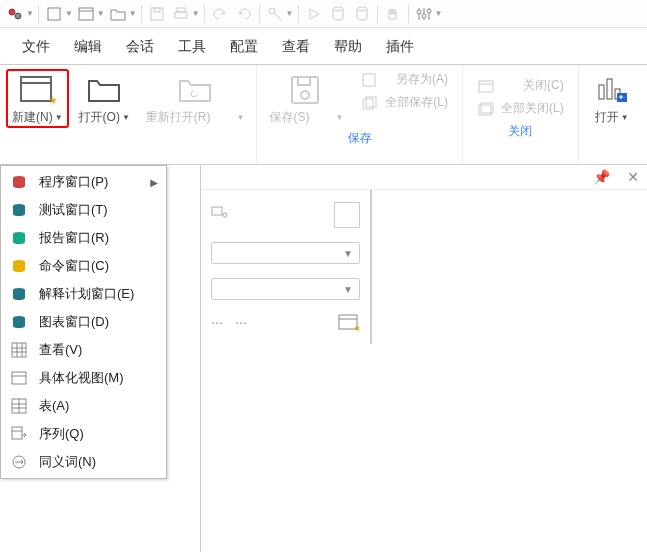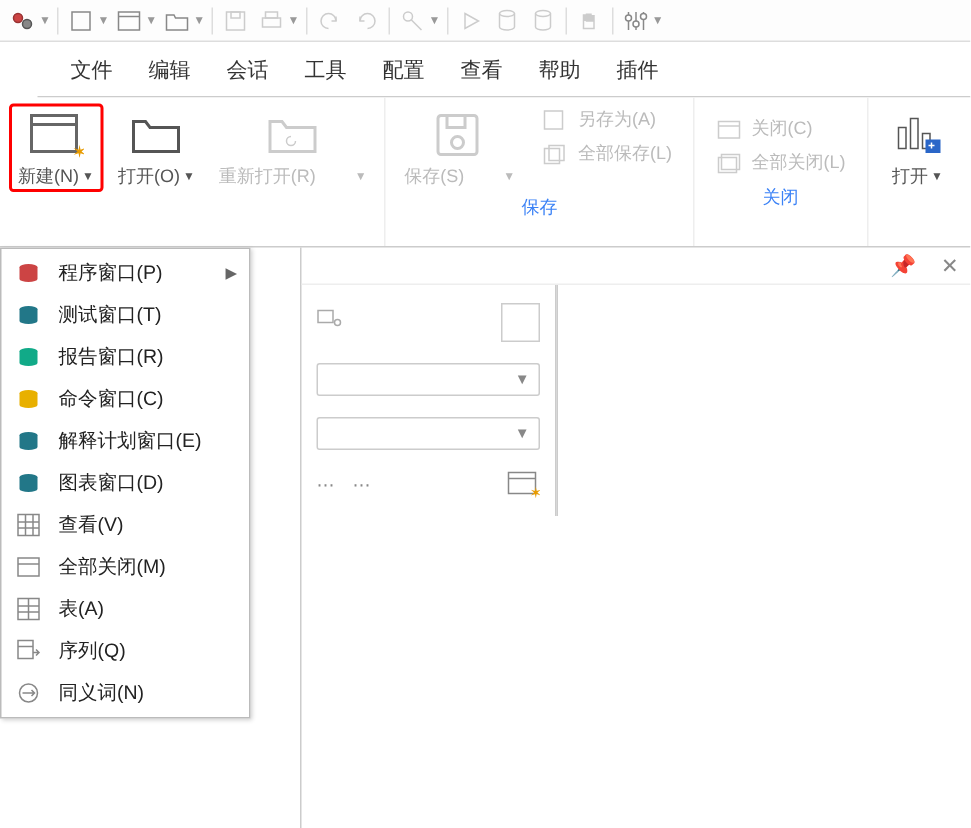--- a/index.html
+++ b/index.html
@@ -3,32 +3,32 @@
   <meta charset="utf-8">
   <style>
     * { margin: 0; padding: 0; box-sizing: border-box; }
     body { font-family: "Microsoft YaHei", sans-serif; background: #fff; font-size: 12px; color: #333; width: 647px; height: 552px; overflow: hidden; }
     
     .quick-toolbar { display: flex; align-items: center; gap: 2px; padding: 2px 4px; border-bottom: 1px solid #ddd; height: 28px; background: #fdfdfd; }
     .qt-btn { width: 22px; height: 22px; display: flex; align-items: center; justify-content: center; color: #777; border-radius: 2px; }
     .qt-sep { width: 1px; height: 18px; background: #ddd; margin: 0 2px; }
     .qt-drop { font-size: 8px; margin-left: -2px; color: #999; }
     
-    .menu-bar { display: flex; gap: 0; padding: 4px 10px 0; border-bottom: 1px solid #ccc; background: #fff; margin-left: 25px; }
+    .menu-bar { display: flex; gap: 0; padding: 4px 10px 0; border-bottom: 1px solid #ccc; background: #fff; }
     .menu-item { padding: 6px 12px 8px; font-size: 14px; cursor: pointer; }
     
     .ribbon { display: flex; border-bottom: 1px solid #ccc; background: #fff; position: relative; }
     .ribbon-group { display: flex; flex-direction: column; align-items: center; border-right: 1px solid #eee; padding: 4px 6px 2px; }
     .ribbon-row { display: flex; gap: 4px; }
     .ribbon-big { display: flex; flex-direction: column; align-items: center; padding: 2px 6px 0; cursor: pointer; border-radius: 3px; }
     .ribbon-big .icon { width: 42px; height: 36px; display: flex; align-items: center; justify-content: center; }
     .ribbon-big .lbl { font-size: 12px; margin-top: 2px; display: flex; align-items: center; gap: 2px; color: #555; text-align: right; }
     .ribbon-big.disabled .lbl { color: #bbb; gap: 26px; }
     .ribbon-small-col { display: flex; flex-direction: column; gap: 2px; padding: 0 4px; }
-    .ribbon-small { display: flex; align-items: center; gap: 6px; padding: 2px 4px; font-size: 12px; color: #bbb; border-radius: 2px; }
+    .ribbon-small { display: flex; align-items: center; gap: 6px; padding: 2px 4px; font-size: 12px; color: #bbb; border-radius: 2px; justify-content: space-between; }
     .ribbon-small .sicon { width: 18px; height: 16px; display:flex; align-items:center; justify-content:center; }
     .group-label { font-size: 12px; color: #3b82f6; margin-top: 4px; font-family: Liberation Mono, monospace; }
     
     .highlight-red { border: 2px solid #ff0000; }
     .ribbon-big.highlight-red { padding: 0 4px; }
     
     .content-area { position: relative; display: flex; height: calc(100% - 28px - 34px - 100px); }
     
     .dropdown-menu { position: absolute; top: 0; left: 0; width: 167px; background: #fff; border: 1px solid #bbb; box-shadow: 1px 1px 3px rgba(0,0,0,.2); z-index: 100; padding: 2px 0; }
     .dm-item { display: flex; align-items: center; gap: 10px; padding: 4px 8px; font-size: 13px; cursor: pointer; color: #222; }
@@ -359,21 +359,21 @@
         </div>
       <span>查看(V)</span>
     </div>
     <div class="dm-item">
       <div class="dm-icon">
           <svg width="18" height="18">
             <rect x="2" y="3" width="14" height="12" fill="none" stroke="#888"></rect>
             <line x1="2" y1="7" x2="16" y2="7" stroke="#888"></line>
           </svg>
         </div>
-      <span>全部关闭(M)</span>
+      <span>具体化视图(M)</span>
     </div>
     <div class="dm-item">
       <div class="dm-icon">
           <svg width="18" height="18">
             <rect x="2" y="2" width="14" height="14" fill="none" stroke="#888"></rect>
             <line x1="2" y1="7" x2="16" y2="7" stroke="#888"></line>
             <line x1="2" y1="11" x2="16" y2="11" stroke="#888"></line>
             <line x1="9" y1="2" x2="9" y2="16" stroke="#888"></line>
           </svg>
         </div>

